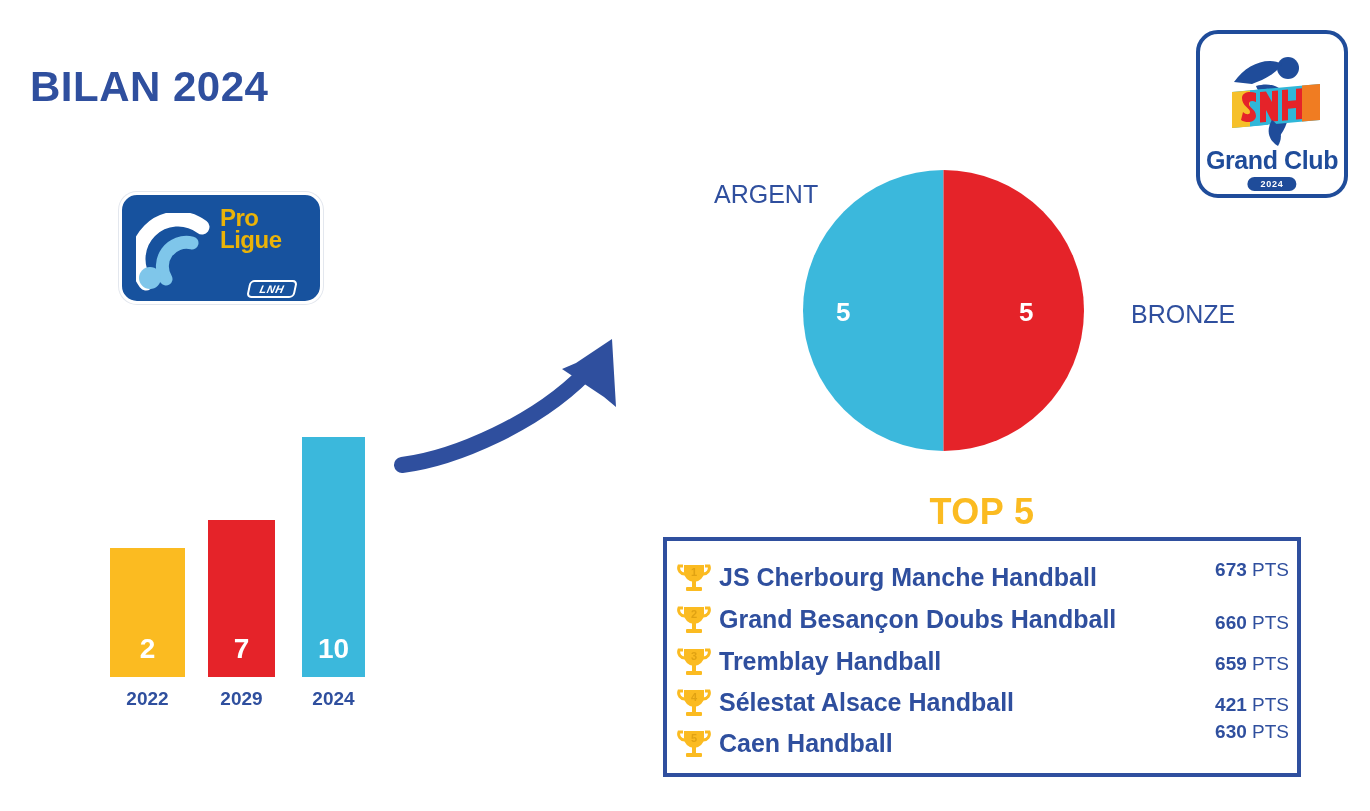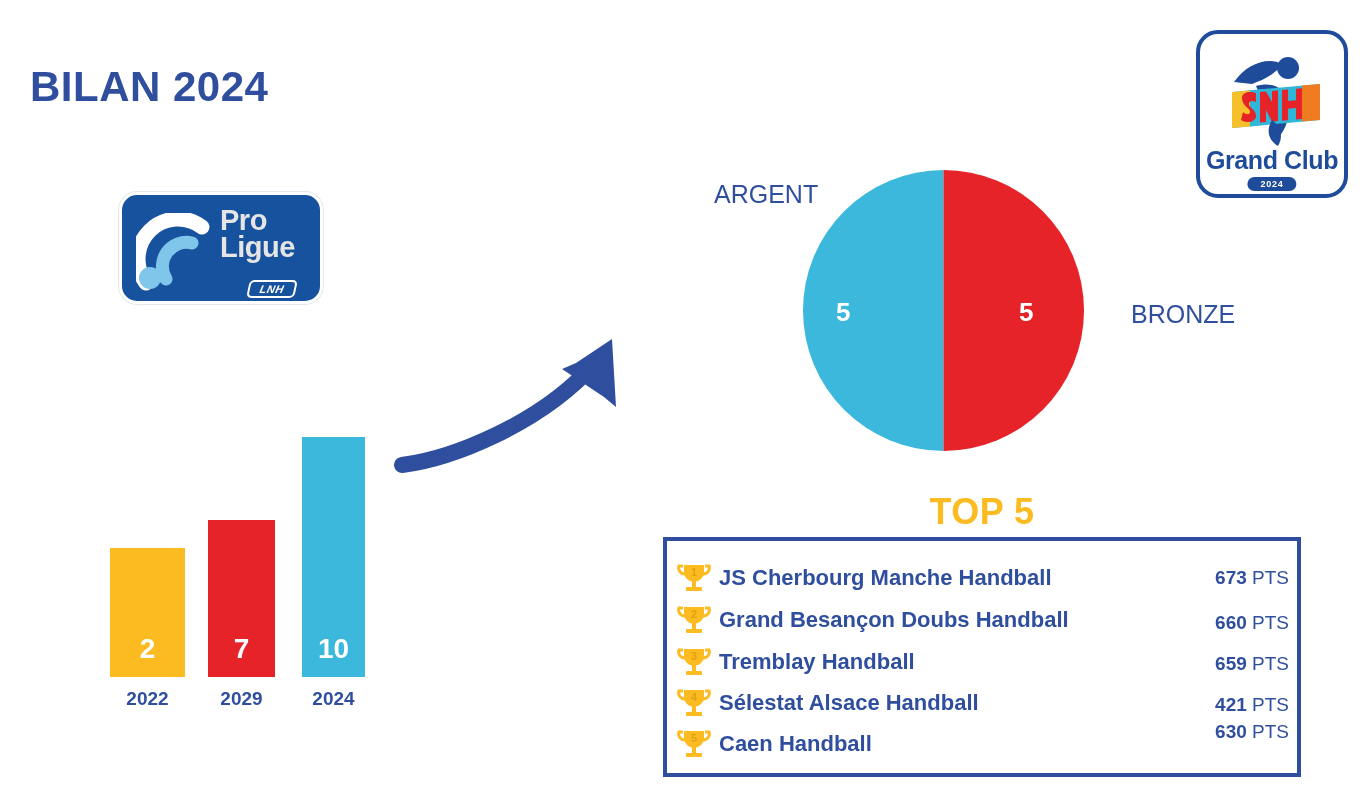--- a/index.html
+++ b/index.html
@@ -25,22 +25,22 @@
     width: 204px; height: 112px;
     background: #17529E;
     border-radius: 18px;
     border: 3px solid #ffffff;
     box-shadow: 0 0 0 1px #e3e7ee;
     overflow: hidden;
   }
   #proligue-logo .pl-mark { position: absolute; left: 14px; top: 18px; width: 84px; height: 80px; }
   #proligue-logo .pl-text {
     position: absolute; left: 98px; top: 12px;
-    color: #e5e5e5; font-weight: bold; line-height: 0.92;
-    font-size: 29px; letter-spacing: -0.5px;
+    color: #eab308; font-weight: bold; line-height: 0.92;
+    font-size: 24px; letter-spacing: -0.5px;
   }
   #proligue-logo .pl-badge {
     position: absolute; left: 126px; top: 85px;
     width: 48px; height: 18px;
     border: 2px solid #fff; border-radius: 5px;
     transform: skewX(-12deg);
     display: flex; align-items: center; justify-content: center;
   }
   #proligue-logo .pl-badge span {
     color: #ffffff; font-size: 11px; font-weight: bold;
@@ -115,21 +115,21 @@
     display: flex; align-items: center;
   }
   .trophy { width: 34px; height: 30px; flex: 0 0 34px; margin-right: 8px; position: relative; }
   .trophy svg { display: block; }
   .trophy .rank {
     position: absolute; left: 0; right: 0; top: 3px;
     text-align: center; color: #E0A213;
     font-size: 11px; font-weight: bold;
   }
   .team-name {
-    color: #2F4F9E; font-size: 22px; font-weight: bold;
+    color: #2F4F9E; font-size: 25px; font-weight: bold;
     white-space: nowrap;
   }
   .pts-wrap {
     position: absolute; right: 8px; top: 22px;
     white-space: nowrap; color: #2F4F9E; font-size: 19px;
   }
   .pts-wrap .pts-val { font-weight: bold; }
   .pts-wrap .pts-unit { font-weight: normal; }
 </style>
 </head>
@@ -222,21 +222,21 @@
           <path d="M7 2 h20 v7 a10 10 0 0 1 -20 0 Z" fill="#FBBB21"></path>
           <path d="M6 3 h-4 a6 6 0 0 0 6 8" fill="none" stroke="#FBBB21" stroke-width="3"></path>
           <path d="M28 3 h4 a6 6 0 0 1 -6 8" fill="none" stroke="#FBBB21" stroke-width="3"></path>
           <rect x="15" y="18" width="4" height="6" fill="#FBBB21"></rect>
           <rect x="9" y="24" width="16" height="4" rx="1" fill="#FBBB21"></rect>
         </svg>
         <div class="rank">1</div>
       </div>
       <div class="team-name">JS Cherbourg Manche Handball</div>
     </div>
-    <div class="pts-wrap" style="top:26px;margin-left:20px;">
+    <div class="pts-wrap" style="top:18px;margin-left:20px;">
       <span class="pts-val">673</span>
       <span class="pts-unit">PTS</span>
     </div>
 
     <div class="top5-row" style="top:58px;">
       <div class="trophy">
         <svg viewBox="0 0 34 30" width="34" height="30" aria-hidden="true">
           <path d="M7 2 h20 v7 a10 10 0 0 1 -20 0 Z" fill="#FBBB21"></path>
           <path d="M6 3 h-4 a6 6 0 0 0 6 8" fill="none" stroke="#FBBB21" stroke-width="3"></path>
           <path d="M28 3 h4 a6 6 0 0 1 -6 8" fill="none" stroke="#FBBB21" stroke-width="3"></path>

